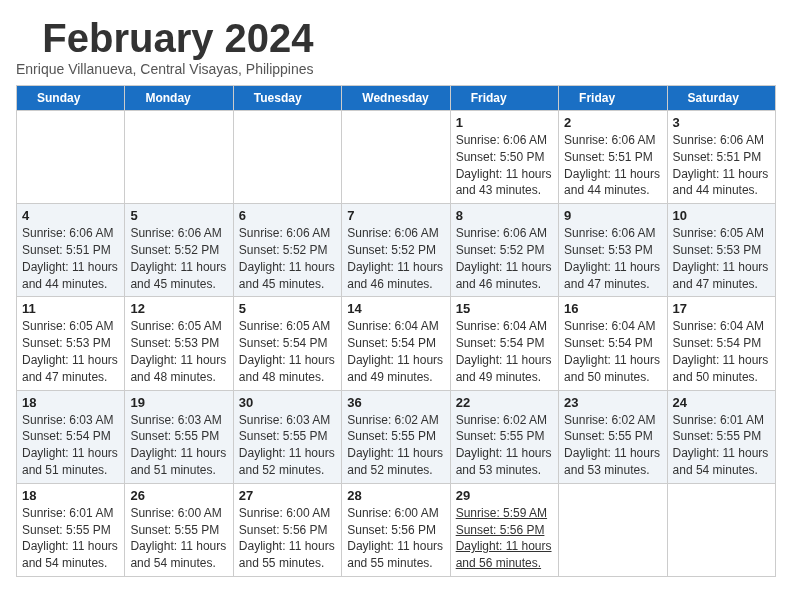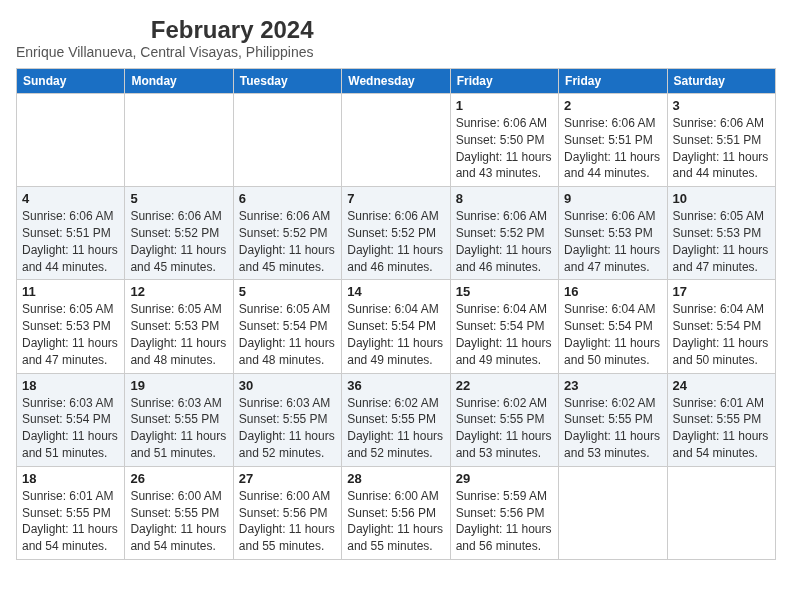--- a/index.html
+++ b/index.html
@@ -37,40 +37,40 @@
       color: #1a5fa8;
     }
     .logo-icon {
       width: 28px;
       height: 28px;
     }
     .title-area {
       text-align: right;
     }
     .month-year {
-      font-size: 24px;
+      font-size: 40px;
       font-weight: bold;
       color: #333;
     }
     .subtitle {
       font-size: 14px;
       color: #555;
       margin-top: 0;
     }
     .calendar {
       width: 100%;
       border-collapse: collapse;
       margin-top: 8px;
     }
     .calendar th {
       background-color: #1a6fc4;
       color: #fff;
       font-size: 12px;
       font-weight: bold;
-      padding: 5px 6px;
+      padding: 5px 20px;
       text-align: left;
       border: 1px solid #ccc;
     }
     .calendar td {
       border: 1px solid #ccc;
       vertical-align: top;
       padding: 4px 5px;
       width: calc(100%/7);
       min-height: 80px;
     }
@@ -298,21 +298,21 @@
 Daylight: 11 hours and 55 minutes.</div>
         </td>
         <td>
           <div class="day-num">28</div>
           <div class="day-info" style="white-space: pre-line;">Sunrise: 6:00 AM
 Sunset: 5:56 PM
 Daylight: 11 hours and 55 minutes.</div>
         </td>
         <td>
           <div class="day-num">29</div>
-          <div class="day-info" style="white-space: pre-line;">Sunrise: 5:59 AM
+          <div class="day-info" style="white-space: pre-line; text-decoration: underline;">Sunrise: 5:59 AM
 Sunset: 5:56 PM
 Daylight: 11 hours and 56 minutes.</div>
         </td>
         <td class="empty-cell"></td>
         <td class="empty-cell"></td>
       </tr>
     </tbody>
 </table>
 
 </body></html>

